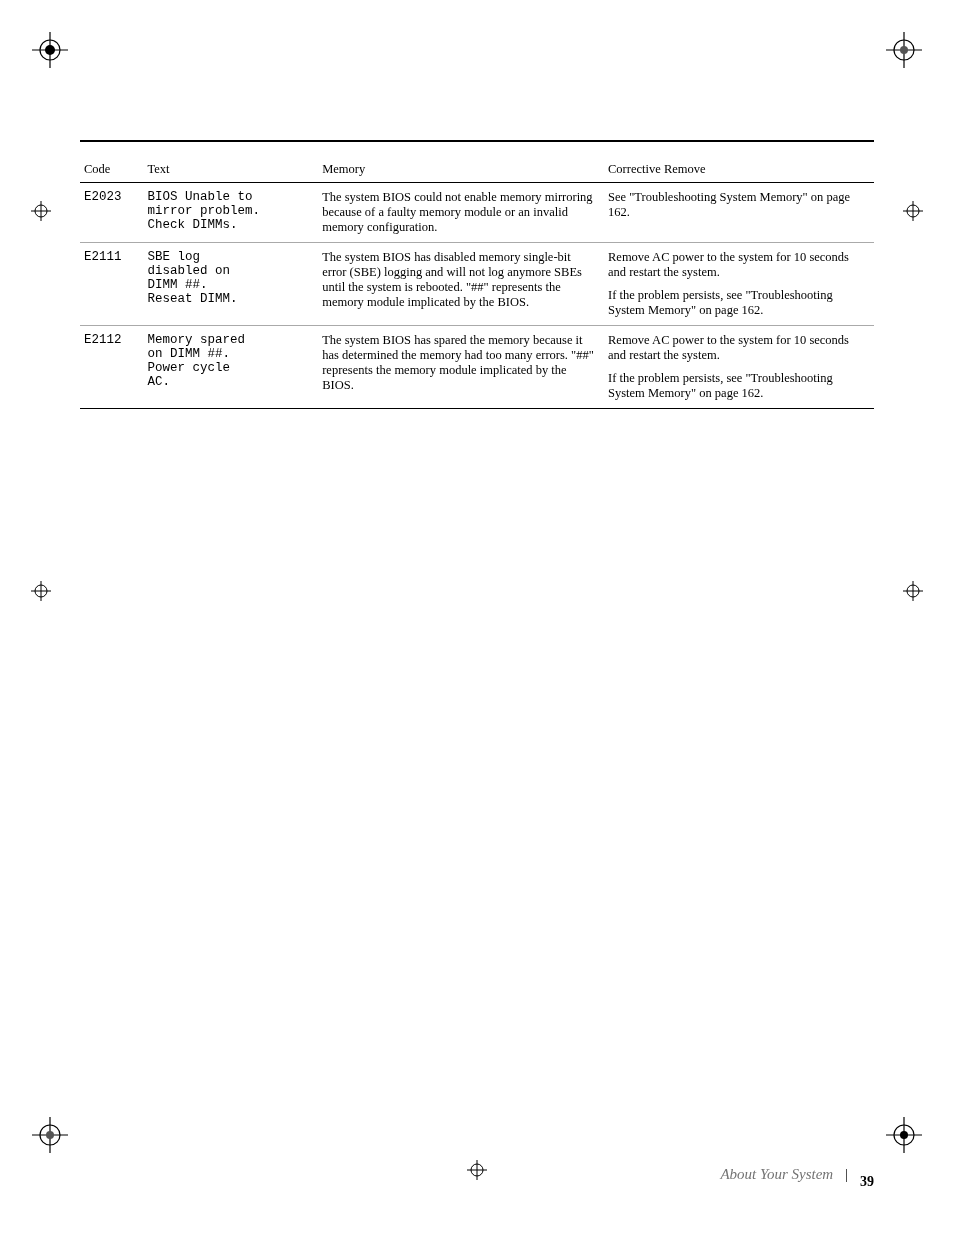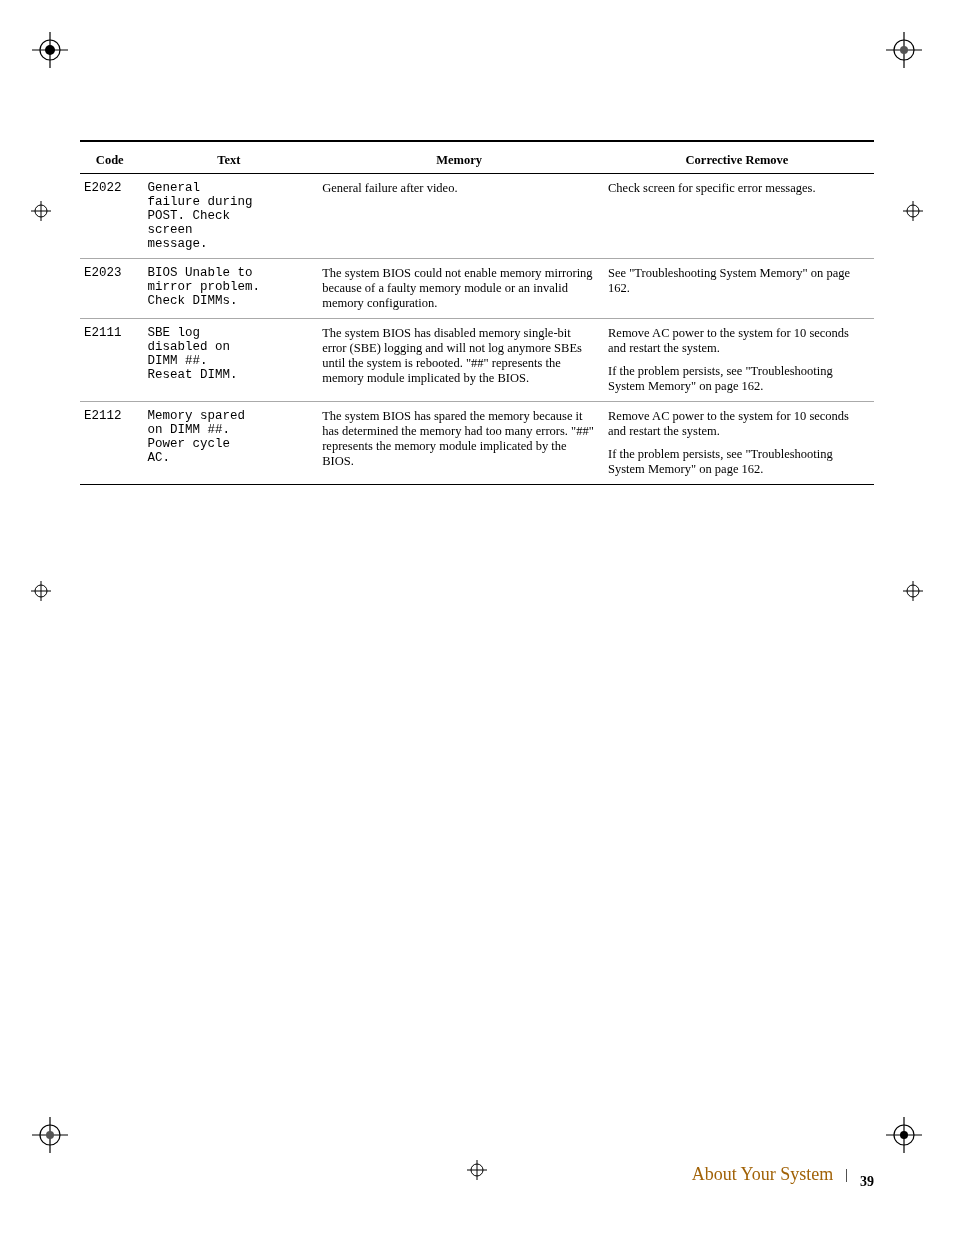--- a/index.html
+++ b/index.html
@@ -78,23 +78,23 @@
       border-collapse: collapse;
       font-size: 12.5px;
     }
 
     table.lcd-table thead tr {
       border-top: 2px solid #000;
       border-bottom: 1.5px solid #000;
     }
 
     table.lcd-table th {
-      text-align: center;
-      font-weight: bold;
-      padding: 11px 8px 5px 4px;
+      text-align: left;
+      font-weight: normal;
+      padding: 20px 8px 5px 4px;
       font-size: 12.5px;
     }
 
     table.lcd-table td {
       vertical-align: top;
       padding: 7px 8px 7px 4px;
       font-size: 12.5px;
     }
 
     table.lcd-table tbody tr {
@@ -129,22 +129,23 @@
       left: 0;
       right: 0;
       display: flex;
       align-items: center;
       justify-content: flex-end;
       padding: 0 80px;
       font-size: 12.5px;
     }
 
     .footer-section-name {
-      font-size: 18px;
-      color: #a16207;
+      font-size: 15px;
+      color: #737373;
+      font-style: italic;
     }
 
     .footer-divider {
       margin: 0 12px;
       font-size: 14px;
     }
 
     .footer-page-number {
       font-size: 14px;
       font-weight: bold;
@@ -239,32 +240,20 @@
       <thead>
         <tr>
           <th class="col-code">Code</th>
           <th class="col-text">Text</th>
           <th class="col-causes">Memory</th>
           <th class="col-actions">Corrective Remove</th>
         </tr>
       </thead>
       <tbody id="table-body">
 
-      <tr>
-            <td class="col-code code-cell">E2022</td>
-            <td class="col-text text-cell">General
-failure during
-POST. Check
-screen
-message.</td>
-            <td class="col-causes">General failure after video.</td>
-            <td class="col-actions">
-              <p style="margin-bottom: 0px;">Check screen for specific error messages.</p>
-            </td>
-          </tr>
           <tr>
             <td class="col-code code-cell">E2023</td>
             <td class="col-text text-cell">BIOS Unable to
 mirror problem.
 Check DIMMs.</td>
             <td class="col-causes">The system BIOS could not enable memory mirroring because of a faulty memory module or an invalid memory configuration.</td>
             <td class="col-actions">
               <p style="margin-bottom: 0px;">See "Troubleshooting System Memory" on page 162.</p>
             </td>
           </tr>

